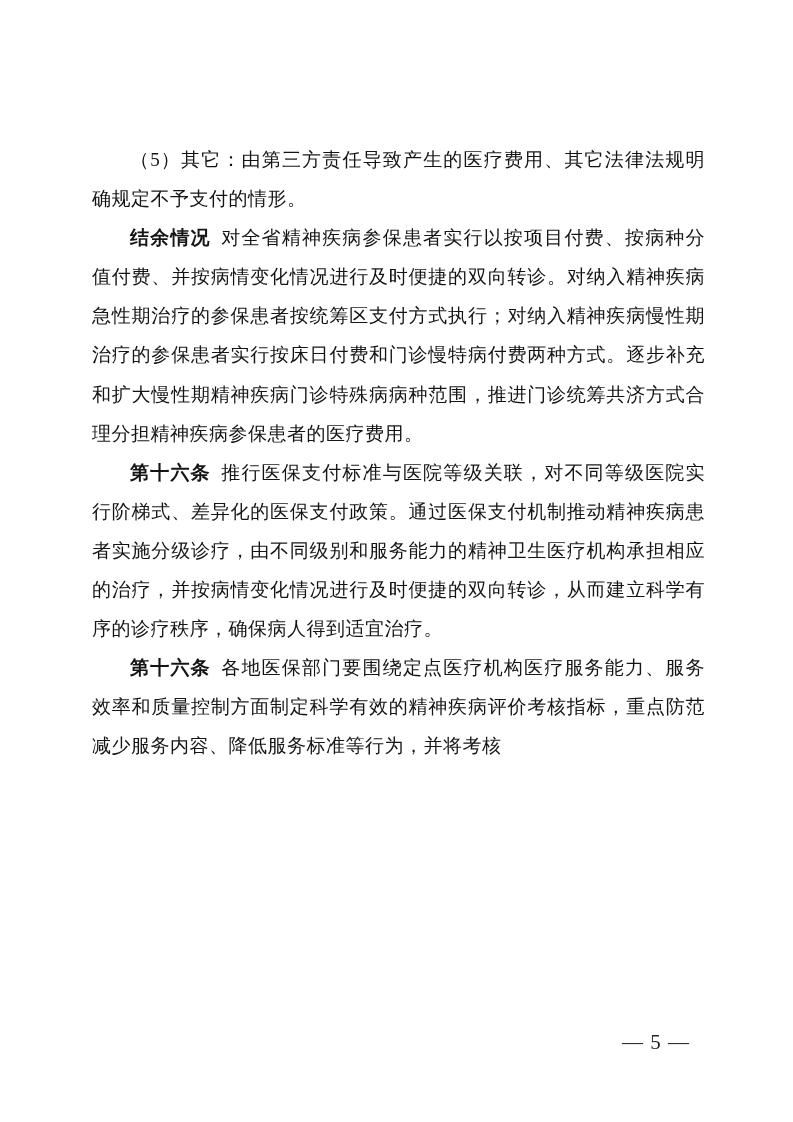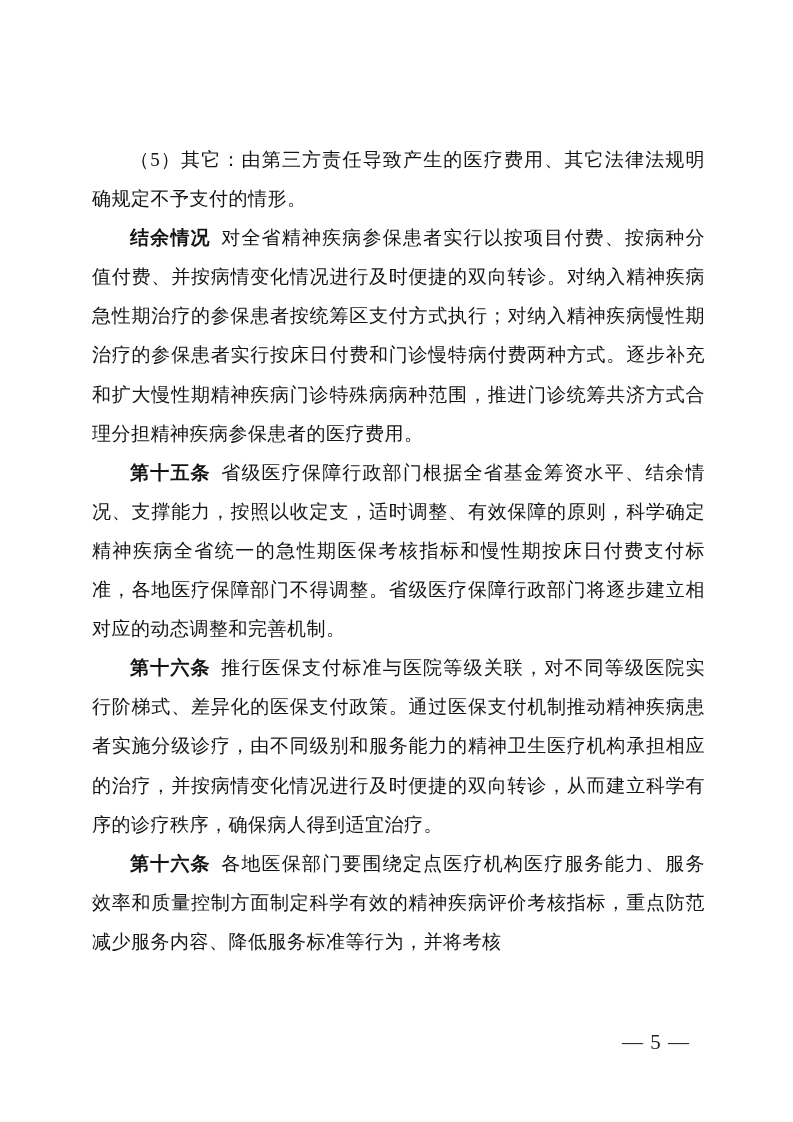--- a/index.html
+++ b/index.html
@@ -56,23 +56,20 @@
   <div class="content">
 
     <p>
       <b class="article-term"></b><span>（5）其它：由第三方责任导致产生的医疗费用、其它法律法规明确规定不予支付的情形。</span>
     </p>
 
     <p>
       <b class="article-term">结余情况</b><span>对全省精神疾病参保患者实行以按项目付费、按病种分值付费、并按病情变化情况进行及时便捷的双向转诊。对纳入精神疾病急性期治疗的参保患者按统筹区支付方式执行；对纳入精神疾病慢性期治疗的参保患者实行按床日付费和门诊慢特病付费两种方式。逐步补充和扩大慢性期精神疾病门诊特殊病病种范围，推进门诊统筹共济方式合理分担精神疾病参保患者的医疗费用。</span>
     </p>
 
-    <p>
-      <b class="article-term">第十五条</b><span>省级医疗保障行政部门根据全省基金筹资水平、结余情况、支撑能力，按照以收定支，适时调整、有效保障的原则，科学确定精神疾病全省统一的急性期医保考核指标和慢性期按床日付费支付标准，各地医疗保障部门不得调整。省级医疗保障行政部门将逐步建立相对应的动态调整和完善机制。</span>
-    </p>
 
     <p>
       <b class="article-term">第十六条</b><span>推行医保支付标准与医院等级关联，对不同等级医院实行阶梯式、差异化的医保支付政策。通过医保支付机制推动精神疾病患者实施分级诊疗，由不同级别和服务能力的精神卫生医疗机构承担相应的治疗，并按病情变化情况进行及时便捷的双向转诊，从而建立科学有序的诊疗秩序，确保病人得到适宜治疗。</span>
     </p>
 
     <p>
       <b class="article-term">第十六条</b><span>各地医保部门要围绕定点医疗机构医疗服务能力、服务效率和质量控制方面制定科学有效的精神疾病评价考核指标，重点防范减少服务内容、降低服务标准等行为，并将考核</span>
     </p>
 
   </div>

